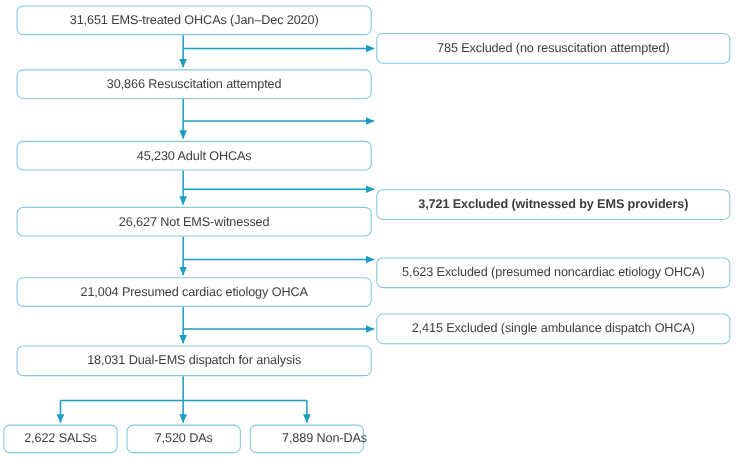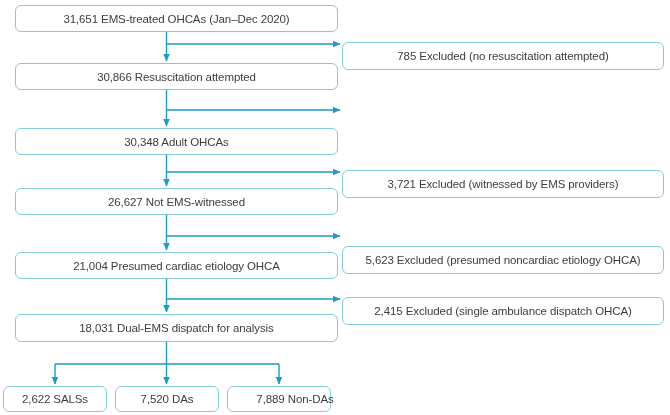--- a/index.html
+++ b/index.html
@@ -21,21 +21,21 @@
     align-items: center;
     justify-content: center;
     text-align: center;
     font-size: 11.5px;
     letter-spacing: -0.1px;
     color: #3d3d3d;
     padding: 0 4px;
     white-space: nowrap;
   }
   .main-box     { left: 15px;   width: 323px; height: 27px; }
-  .excluded-box { left: 342px; width: 322px; height: 28px; margin-top: 12px; }
+  .excluded-box { left: 342px; width: 322px; height: 28px; }
   .outcome-box  { top: 386px;  width: 104px; height: 26px; }
   #connectors {
     position: absolute;
     left: 0; top: 0;
     width: 670px; height: 415px;
     pointer-events: none;
   }
 </style>
 </head>
 <body>
@@ -64,27 +64,27 @@
       <line x1="166.5" y1="299" x2="340" y2="299" marker-end="url(#arrowhead)"></line>
 
       <line x1="55" y1="364" x2="279" y2="364"></line>
       <line x1="55" y1="364" x2="55" y2="384" marker-end="url(#arrowhead)"></line>
       <line x1="279" y1="364" x2="279" y2="384" marker-end="url(#arrowhead)"></line>
     </g>
   </svg>
 
   <div class="box main-box" style="top:5px;">31,651 EMS-treated OHCAs (Jan–Dec 2020)</div>
   <div class="box main-box" style="top:63px;">30,866 Resuscitation attempted</div>
-  <div class="box main-box" style="top:128px;">30,348 Adult OHCAs</div>
+  <div class="box main-box" style="top:128px;">45,230 Adult OHCAs</div>
   <div class="box main-box" style="top:188px;">26,627 Not EMS-witnessed</div>
   <div class="box main-box" style="top:252px;">21,004 Presumed cardiac etiology OHCA</div>
   <div class="box main-box" style="top:314px; height:28px;">18,031 Dual-EMS dispatch for analysis</div>
 
   <div class="box excluded-box" style="top:30px;">785 Excluded (no resuscitation attempted)</div>
-  <div class="box excluded-box" style="top:158px;">3,721 Excluded (witnessed by EMS providers)</div>
+  <div class="box excluded-box" style="top:172px;font-weight:bold;">3,721 Excluded (witnessed by EMS providers)</div>
   <div class="box excluded-box" style="top:234px;">5,623 Excluded (presumed noncardiac etiology OHCA)</div>
   <div class="box excluded-box" style="top:285px;">2,415 Excluded (single ambulance dispatch OHCA)</div>
 
   <div class="box outcome-box" style="left:3px;">2,622 SALSs</div>
   <div class="box outcome-box" style="left:115px;">7,520 DAs</div>
   <div class="box outcome-box" style="left:227px;padding-left:36px;">7,889 Non-DAs</div>
 
 </div>
 
 </body></html>

